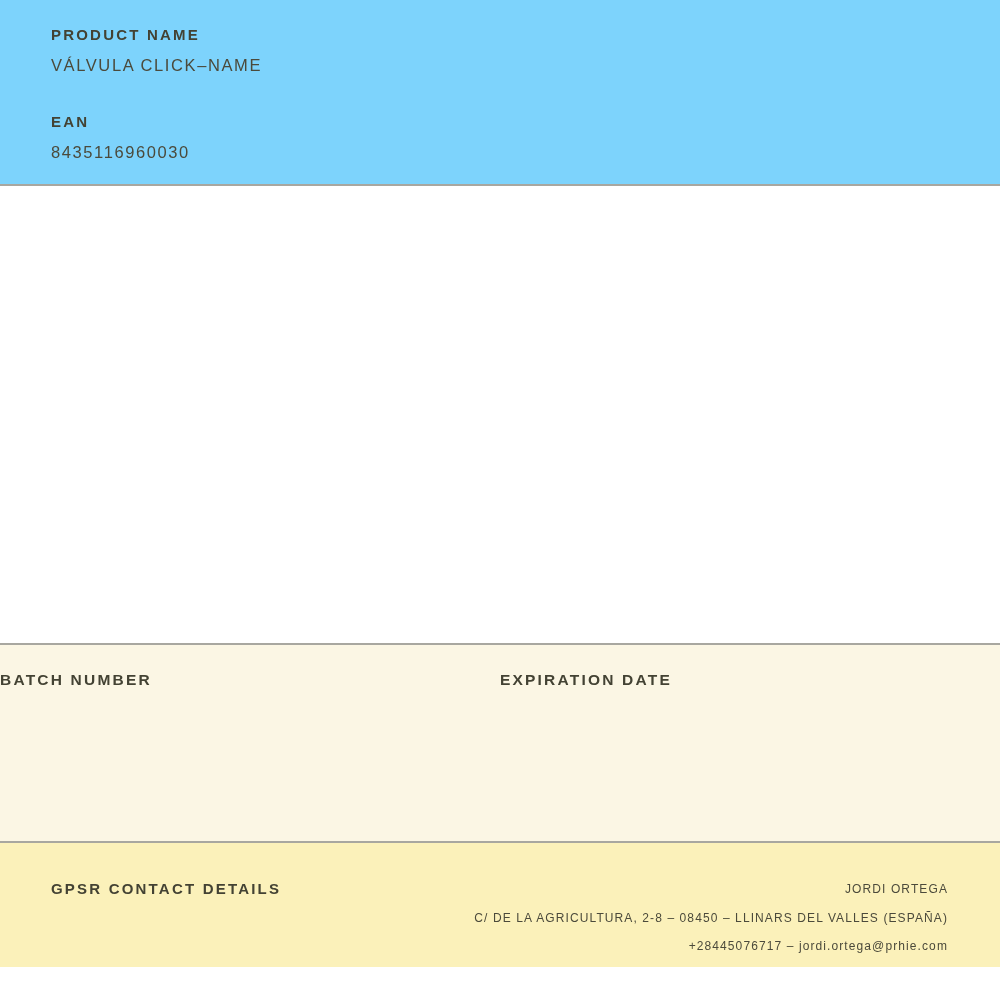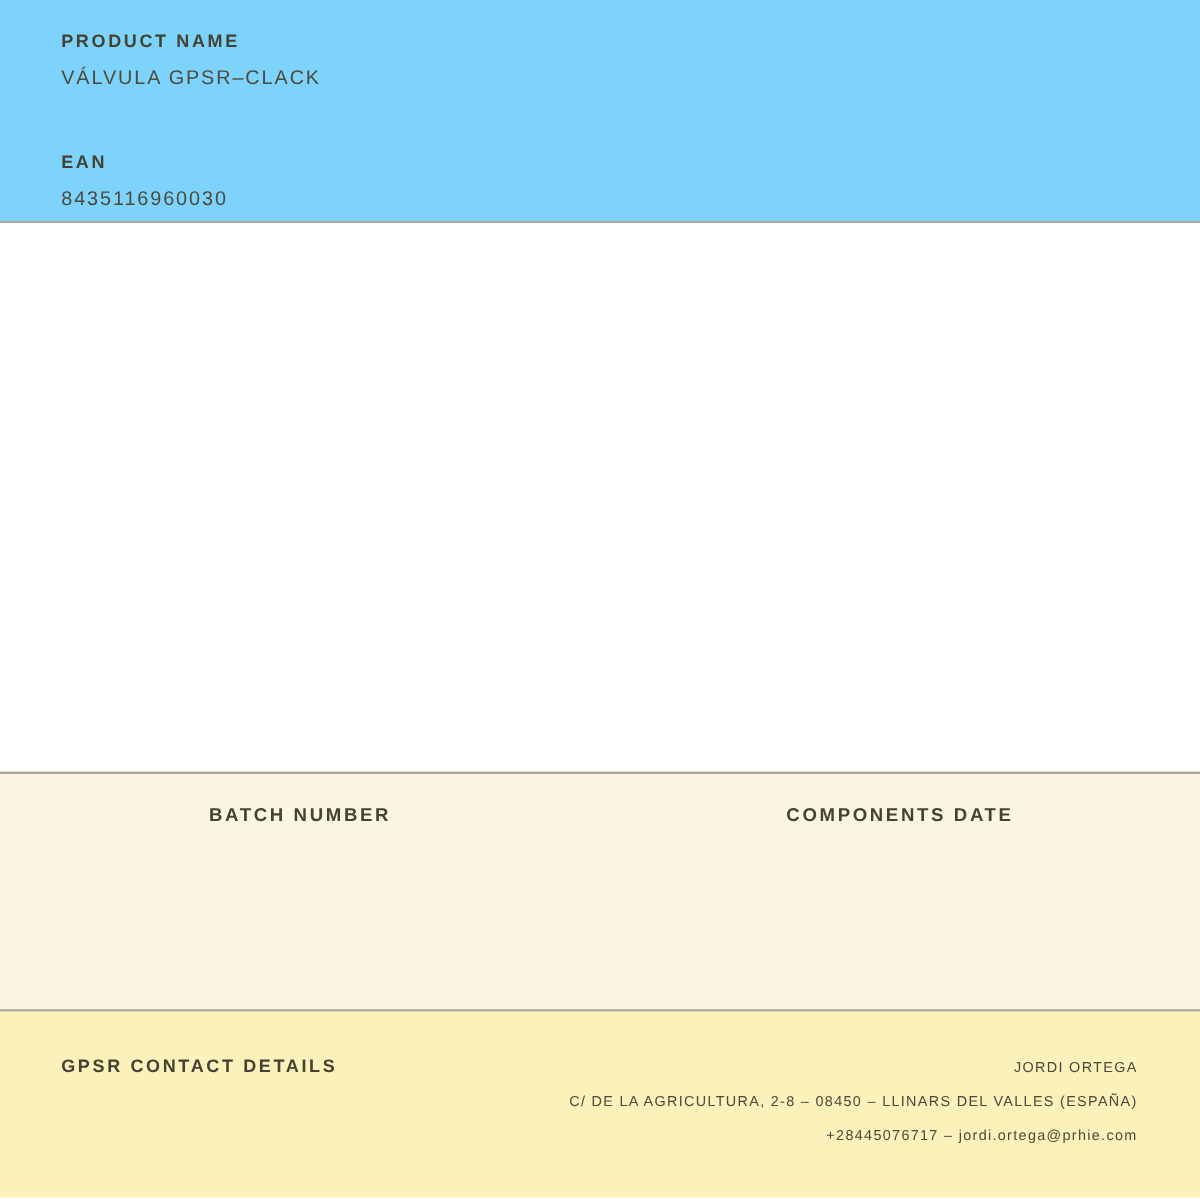--- a/index.html
+++ b/index.html
@@ -29,48 +29,47 @@
     line-height: 18px;
   }
   .field-value {
     font-size: 16.5px;
     font-weight: 400;
     letter-spacing: 1.6px;
     color: #4b4a3b;
     line-height: 20px;
     margin-top: 11px;
   }
-  .field-block + .field-block { margin-top: 52px; }
+  .field-block + .field-block { margin-top: 38px; }
 
   
   .image-section {
     height: 459px;
     background: #ffffff;
     border-bottom: 2px solid #a8a7a0;
   }
 
   
   .info-section {
     height: 198px;
     background: #fbf6e4;
     border-bottom: 2px solid #a8a7a0;
     padding-top: 26px;
   }
   .info-grid {
     display: grid;
     grid-template-columns: 500px 500px;
-    text-align: center;
   }
   .info-cell .field-label { font-size: 15.5px; }
   .info-row2 { margin-top: 62px; }
   .info-cell .field-value { margin-top: 9px; }
 
   
   .contact-section {
-    height: 155px;
+    height: 124px;
     background: #fbf1ba;
     padding: 36px 52px 0 51px;
     display: flex;
     justify-content: space-between;
     align-items: flex-start;
   }
   .contact-label {
     font-size: 15px;
     font-weight: bold;
     letter-spacing: 2.2px;
@@ -88,38 +87,38 @@
   .contact-line + .contact-line { margin-top: 8.5px; }
 </style>
 </head>
 <body>
 
 <div class="page">
 
   <div class="section product-section">
     <div class="field-block">
       <div class="field-label">PRODUCT NAME</div>
-      <div class="field-value">VÁLVULA GPSR–CLACK</div>
+      <div class="field-value">VÁLVULA CLICK–NAME</div>
     </div>
     <div class="field-block">
       <div class="field-label">EAN</div>
       <div class="field-value">8435116960030</div>
     </div>
   </div>
 
   <div class="section image-section"></div>
 
   <div class="section info-section">
     <div class="info-grid">
       <div class="info-cell">
         <div class="field-label">BATCH NUMBER</div>
         <div class="field-value"></div>
       </div>
       <div class="info-cell">
-        <div class="field-label">COMPONENTS DATE</div>
+        <div class="field-label">EXPIRATION DATE</div>
         <div class="field-value"></div>
       </div>
     </div>
   </div>
 
   <div class="section contact-section">
     <div class="contact-label">GPSR CONTACT DETAILS</div>
     <div class="contact-lines">
       <div class="contact-line">JORDI ORTEGA</div>
       <div class="contact-line">C/ DE LA AGRICULTURA, 2-8 – 08450 – LLINARS DEL VALLES (ESPAÑA)</div>

